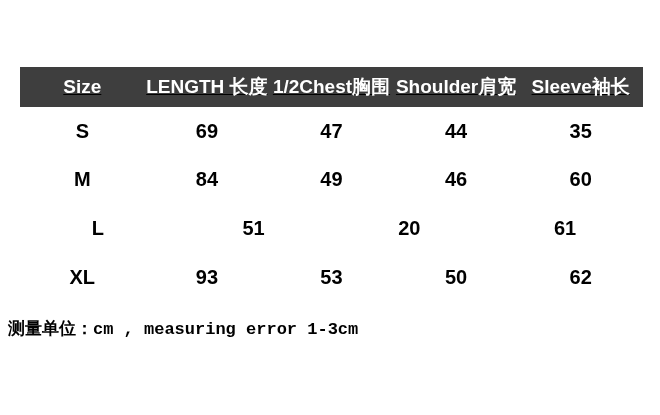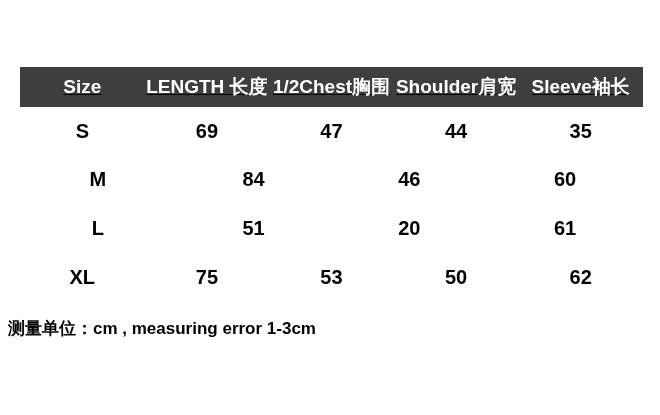--- a/index.html
+++ b/index.html
@@ -58,20 +58,21 @@
     position: absolute;
     left: 8px;
     top: 317px;
     height: 22px;
     display: flex;
     align-items: center;
     color: var(--body-text, #000000);
     font-size: 17px;
     font-weight: bold;
     white-space: nowrap;
+    font-family: Liberation Mono, monospace;
   }
 </style>
 </head>
 <body>
 
 <div class="page">
 
   <div class="size-table">
 
     <div class="row header-row">
@@ -86,34 +87,35 @@
       <div class="cell">S</div>
       <div class="cell">69</div>
       <div class="cell">47</div>
       <div class="cell">44</div>
       <div class="cell">35</div>
     </div>
 
     <div class="row data-row">
       <div class="cell">M</div>
       <div class="cell">84</div>
+      <div class="cell">49</div>
       <div class="cell">46</div>
       <div class="cell">60</div>
     </div>
 
     <div class="row data-row">
       <div class="cell">L</div>
       <div class="cell">51</div>
       <div class="cell">20</div>
       <div class="cell">61</div>
     </div>
 
     <div class="row data-row">
       <div class="cell">XL</div>
-      <div class="cell">75</div>
+      <div class="cell">93</div>
       <div class="cell">53</div>
       <div class="cell">50</div>
       <div class="cell">62</div>
     </div>
 
   </div>
 
   <div class="note">测量单位：cm , measuring error 1-3cm</div>
 
 </div>

